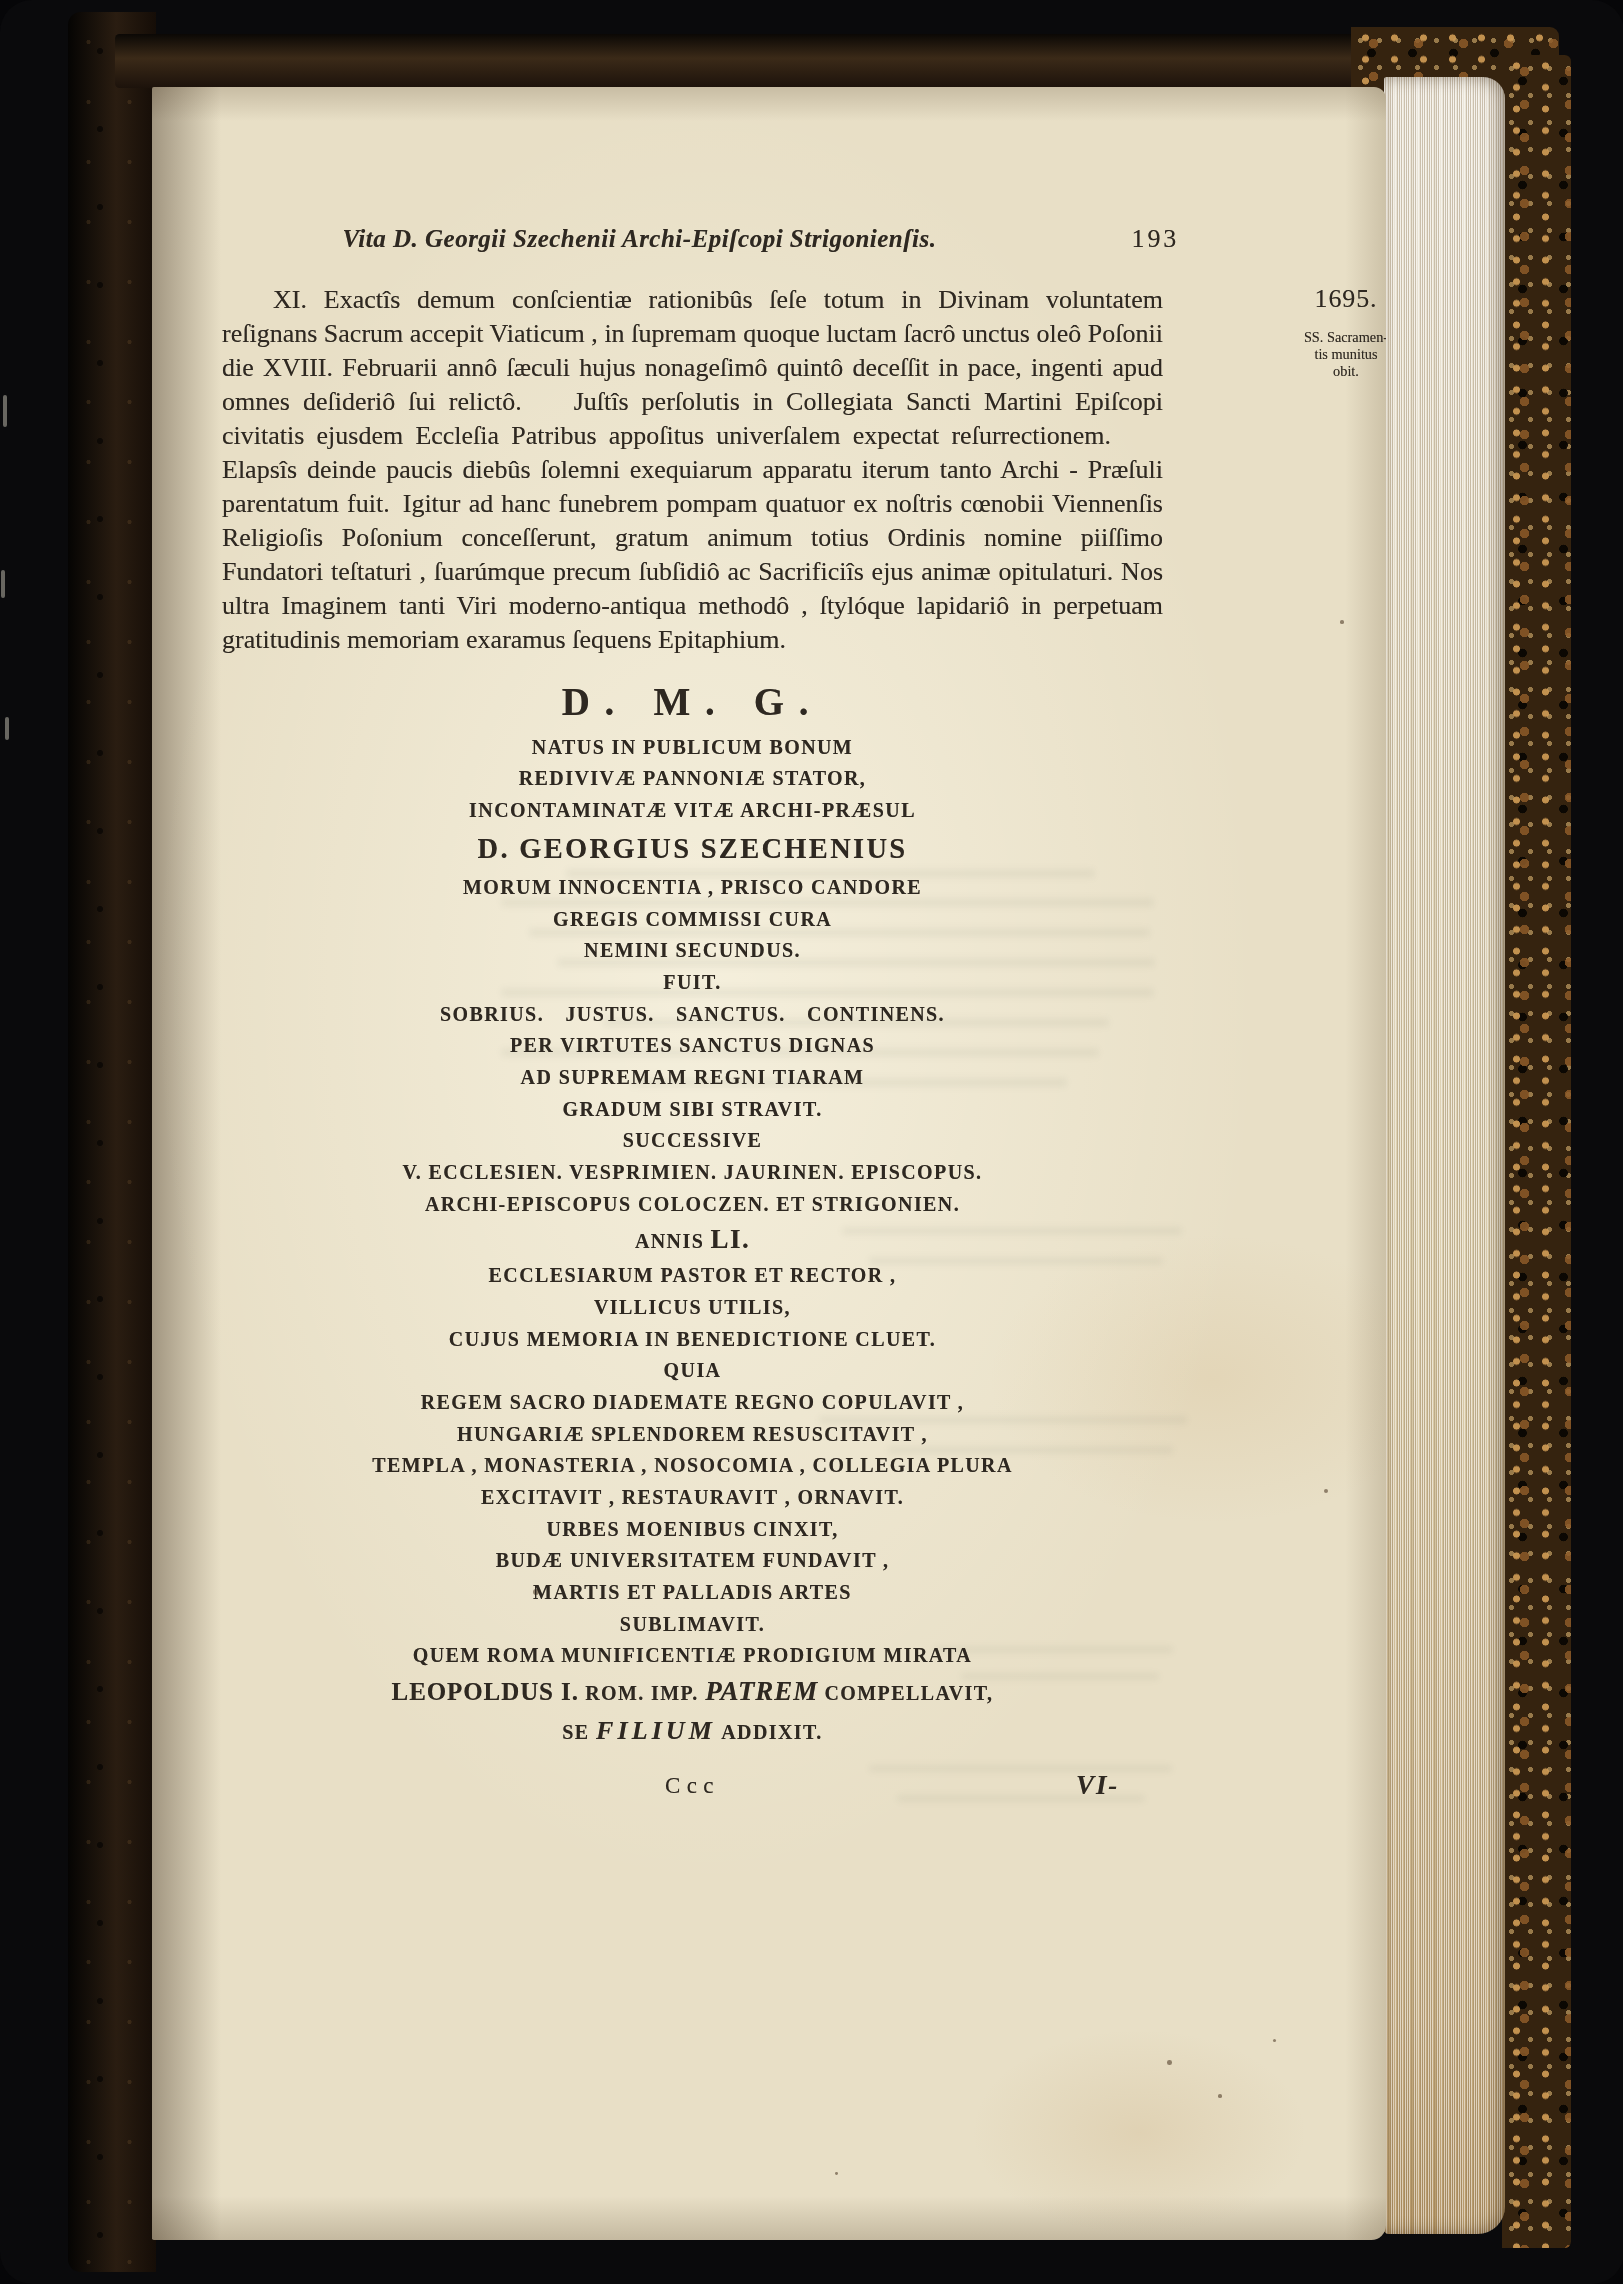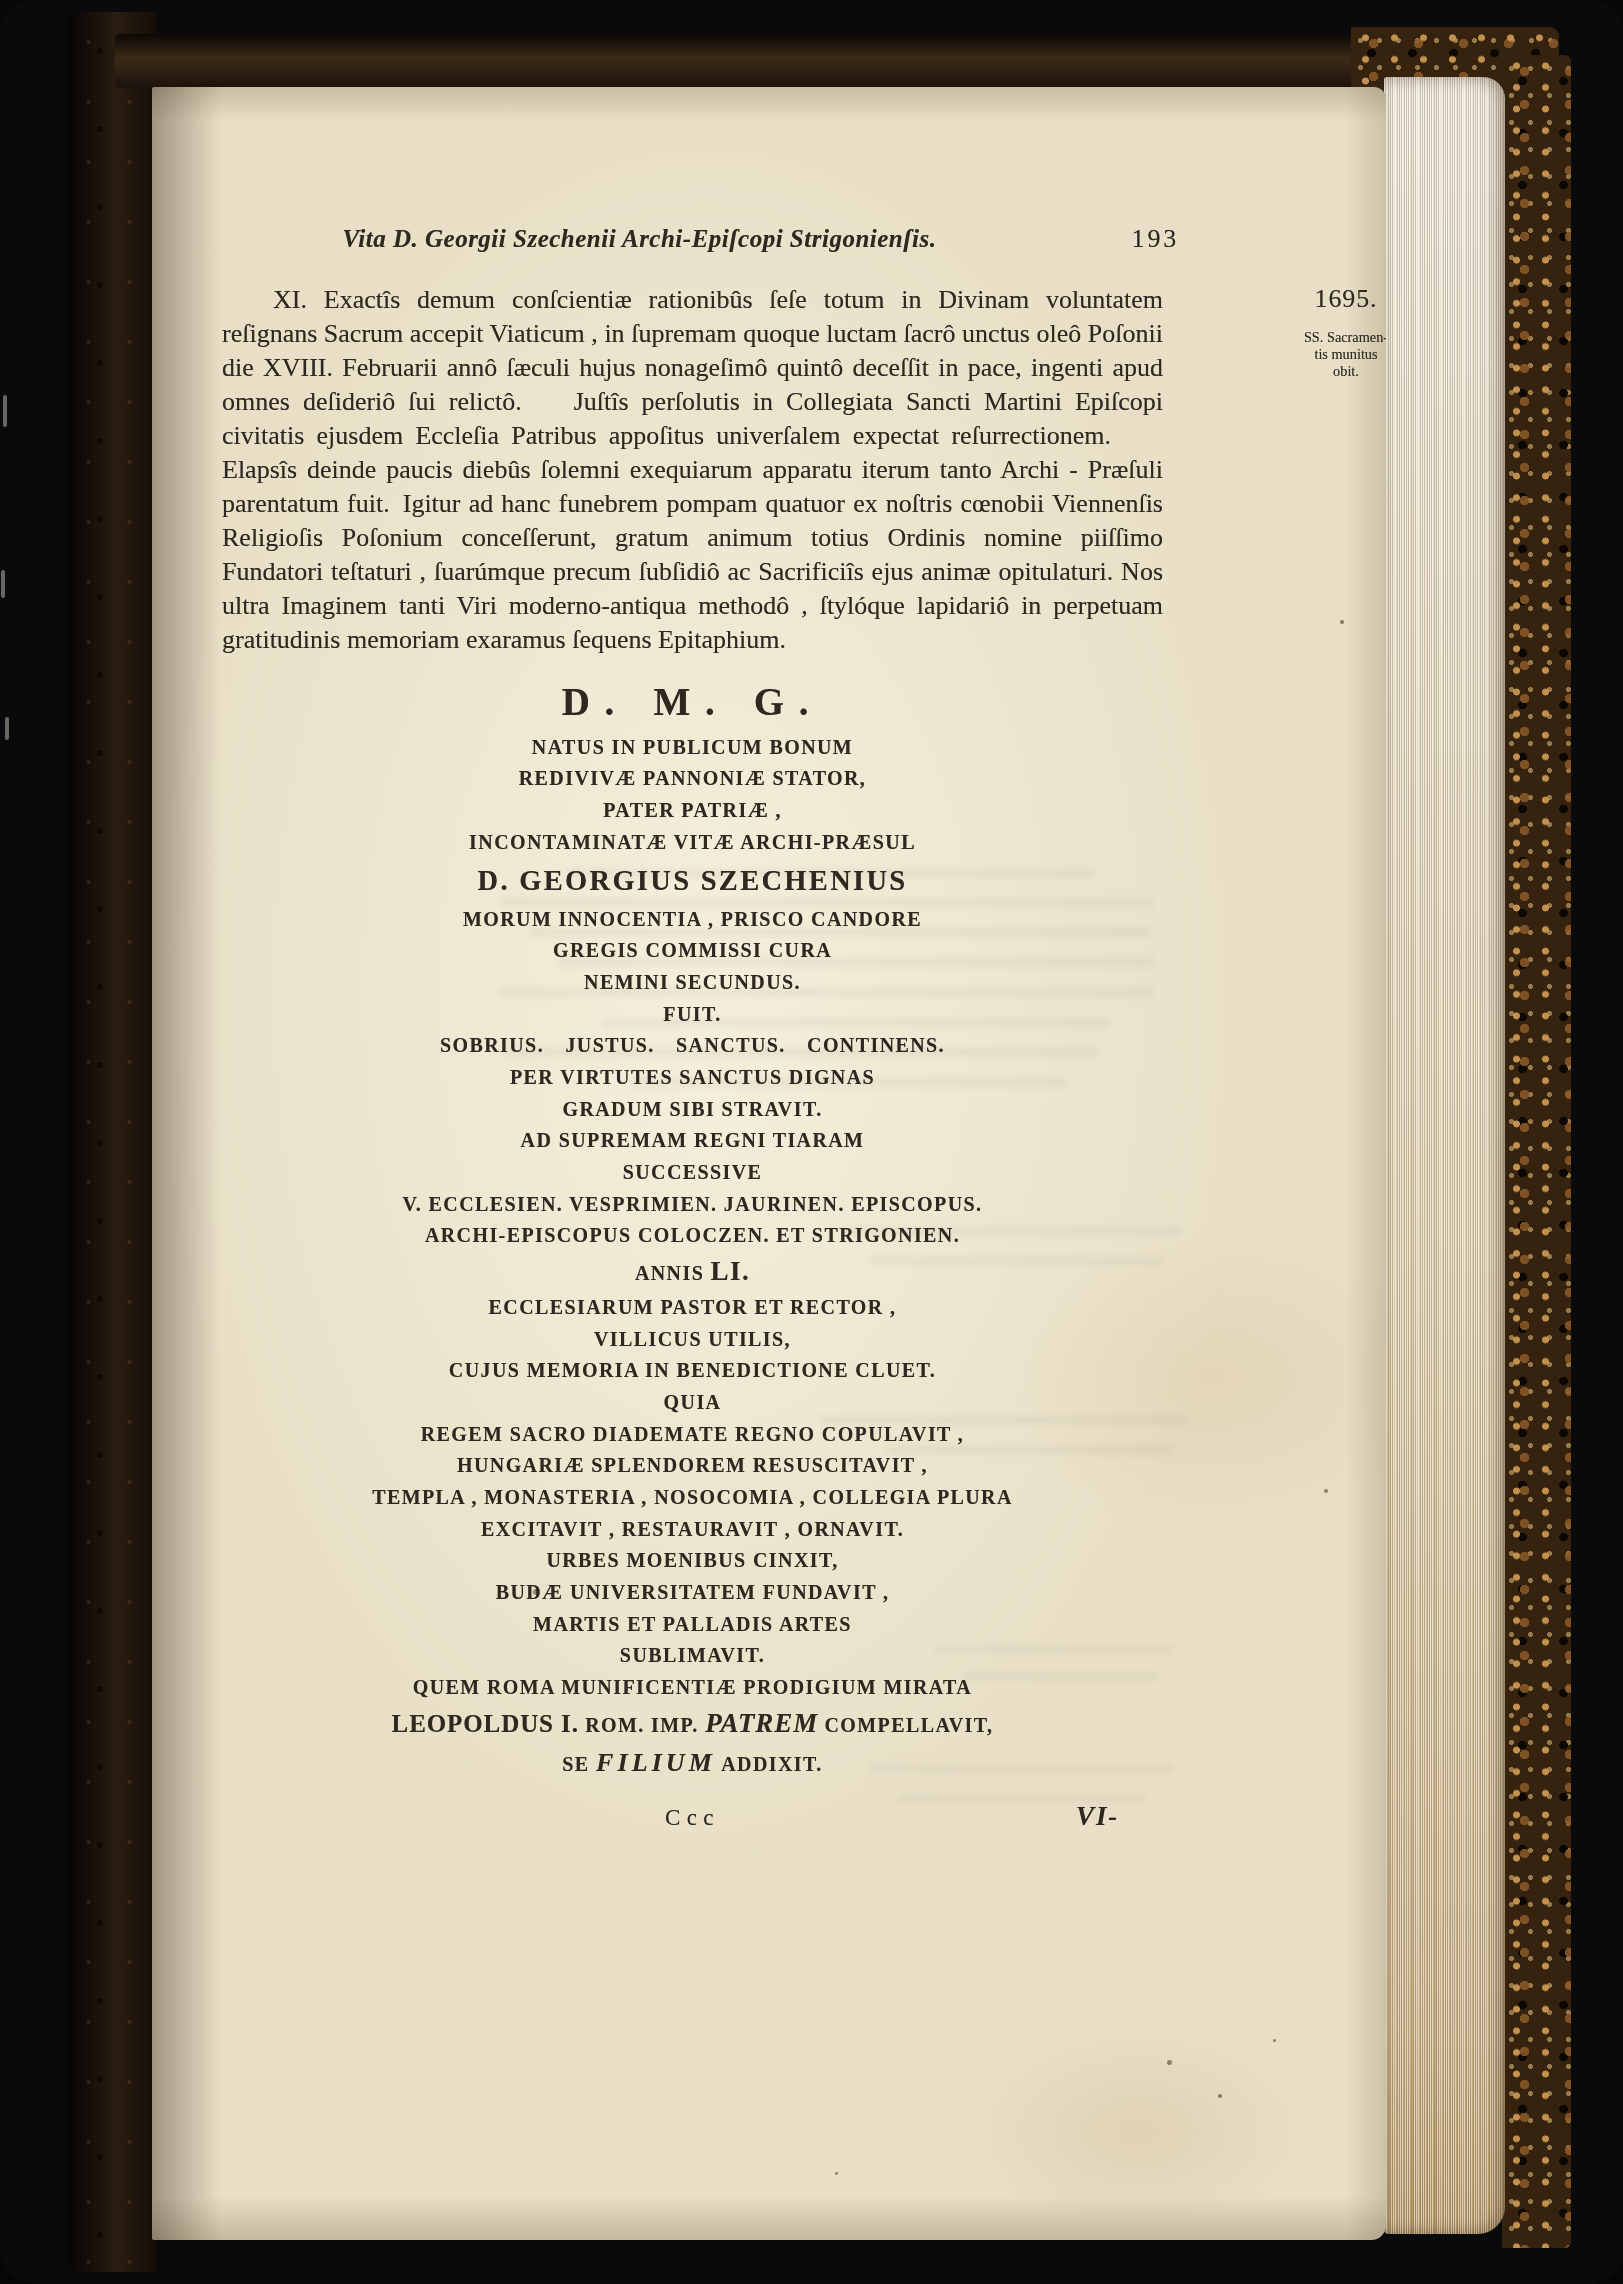--- a/index.html
+++ b/index.html
@@ -134,33 +134,32 @@
         <div class="page-number">193</div>
       </div>
 
       <p class="body-par">XI. Exactîs demum conſcientiæ rationibûs ſeſe totum in Divinam voluntatem reſignans Sacrum accepit Viaticum , in ſupremam quoque luctam ſacrô unctus oleô Poſonii die XVIII. Februarii annô ſæculi hujus nonageſimô quintô deceſſit in pace, ingenti apud omnes deſideriô ſui relictô.  Juſtîs perſolutis in Collegiata Sancti Martini Epiſcopi civitatis ejusdem Eccleſia Patribus appoſitus univerſalem expectat reſurrectionem.  Elapsîs deinde paucis diebûs ſolemni exequiarum apparatu iterum tanto Archi - Præſuli parentatum fuit. Igitur ad hanc funebrem pompam quatuor ex noſtris cœnobii Viennenſis Religioſis Poſonium conceſſerunt, gratum animum totius Ordinis nomine piiſſimo Fundatori teſtaturi , ſuarúmque precum ſubſidiô ac Sacrificiîs ejus animæ opitulaturi. Nos ultra Imaginem tanti Viri moderno-antiqua methodô , ſtylóque lapidariô in perpetuam gratitudinis memoriam exaramus ſequens Epitaphium.</p>
 
       <div class="ep">
         <div class="ep-dmg">D. M. G.</div>
 
         <div class="ep-line">NATUS IN PUBLICUM BONUM</div>
         <div class="ep-line">REDIVIVÆ PANNONIÆ STATOR,</div>
-        <div class="ep-line">PATER PATRIÆ ,</div>
         <div class="ep-line">INCONTAMINATÆ VITÆ ARCHI-PRÆSUL</div>
 
         <div class="ep-name">D. GEORGIUS SZECHENIUS</div>
 
         <div class="ep-line">MORUM INNOCENTIA , PRISCO CANDORE</div>
         <div class="ep-line">GREGIS COMMISSI CURA</div>
         <div class="ep-line">NEMINI SECUNDUS.</div>
         <div class="ep-line">FUIT.</div>
         <div class="ep-line">SOBRIUS. JUSTUS. SANCTUS. CONTINENS.</div>
         <div class="ep-line">PER VIRTUTES SANCTUS DIGNAS</div>
+        <div class="ep-line">AD SUPREMAM REGNI TIARAM</div>
         <div class="ep-line">GRADUM SIBI STRAVIT.</div>
-        <div class="ep-line">AD SUPREMAM REGNI TIARAM</div>
         <div class="ep-line">SUCCESSIVE</div>
         <div class="ep-line">V. ECCLESIEN. VESPRIMIEN. JAURINEN. EPISCOPUS.</div>
         <div class="ep-line">ARCHI-EPISCOPUS COLOCZEN. ET STRIGONIEN.</div>
 
         <div class="ep-line ep-annis">
           <span>ANNIS</span>
           <span class="big">LI.</span>
         </div>
 
         <div class="ep-line">ECCLESIARUM PASTOR ET RECTOR ,</div>

